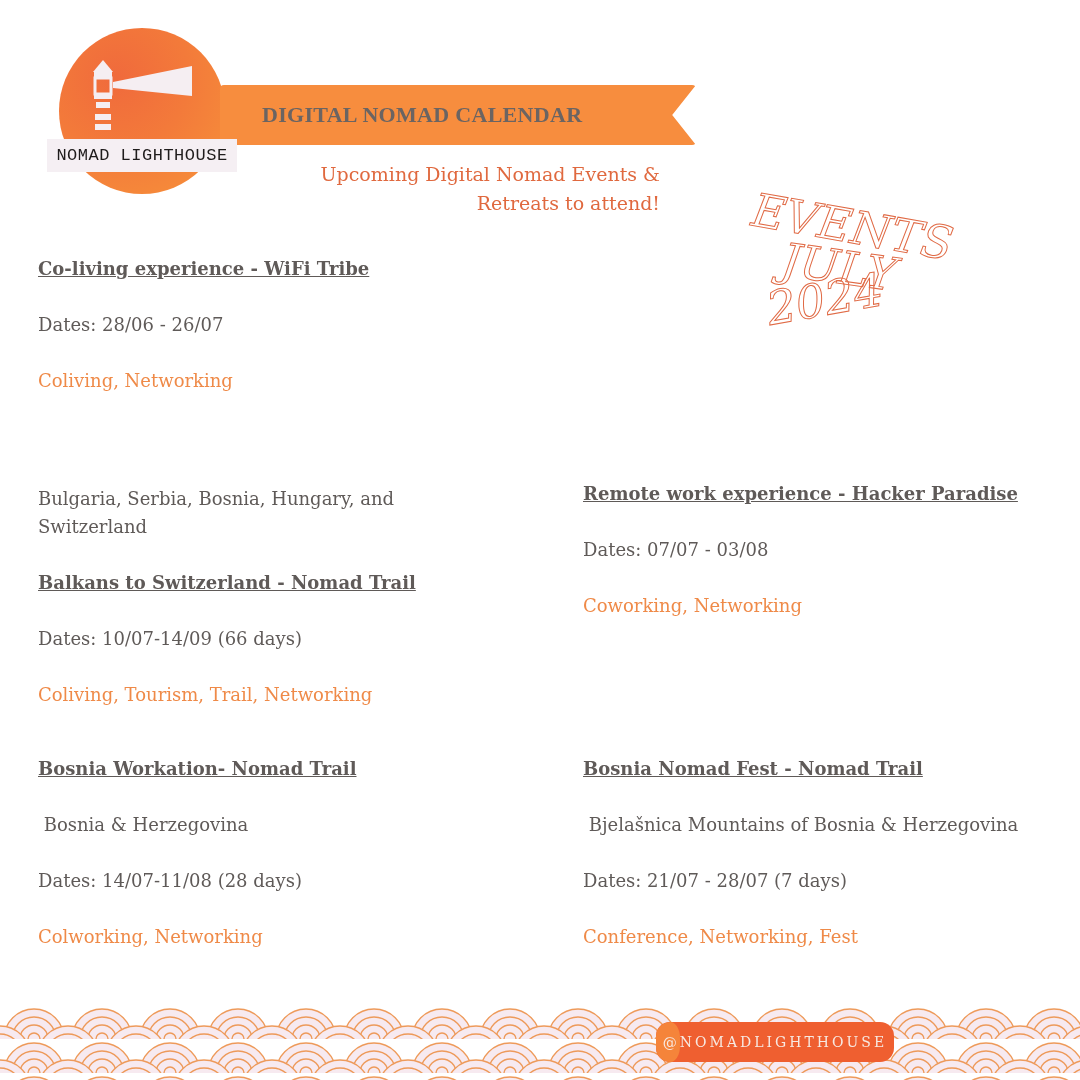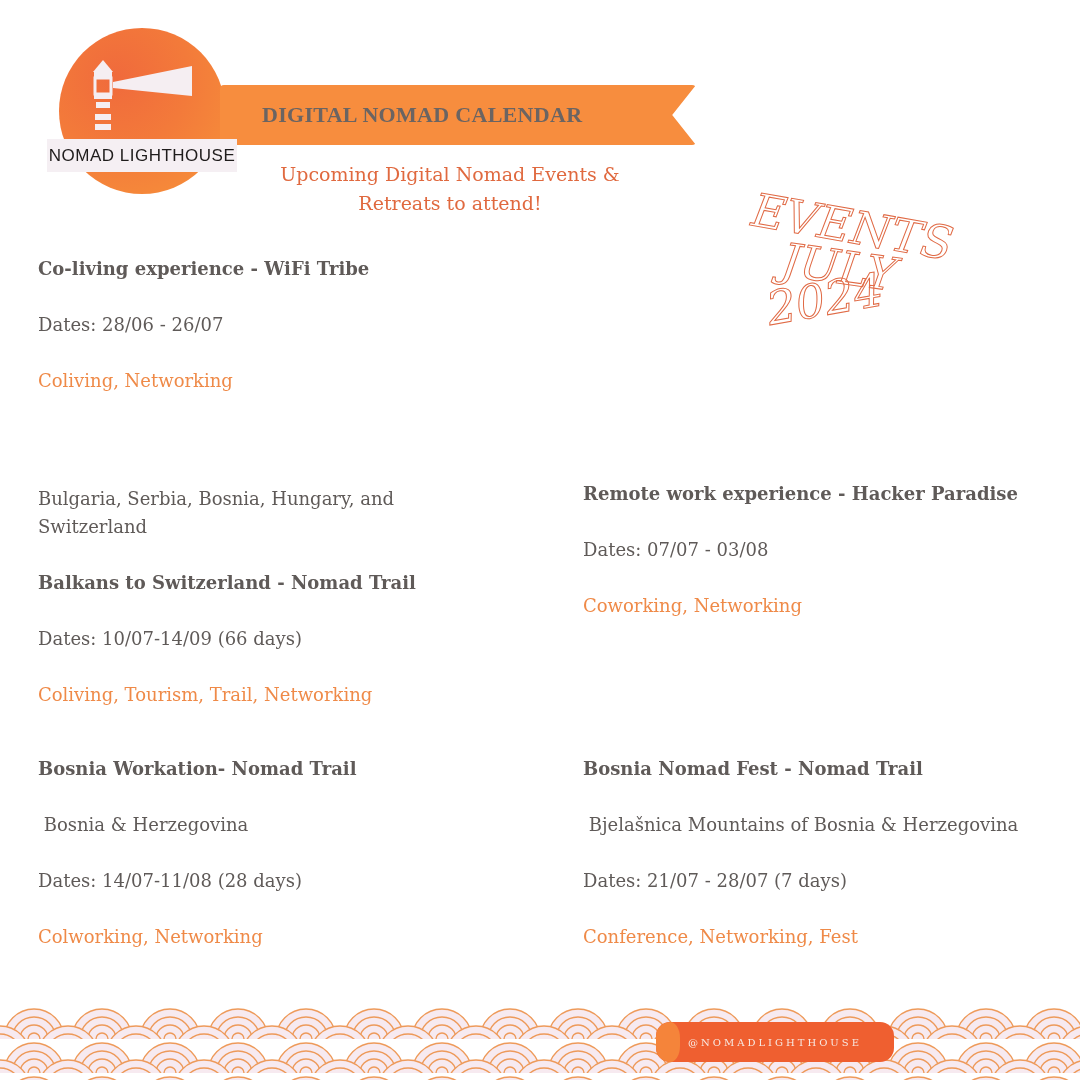--- a/index.html
+++ b/index.html
@@ -3,31 +3,31 @@
 <meta charset="utf-8">
 <style>
   html, body { margin:0; padding:0; }
   body { width:1080px; height:1080px; background:#ffffff; position:relative; overflow:hidden; font-family:"DejaVu Serif", serif; }
   .logo-circle { position:absolute; left:59px; top:28px; width:166px; height:166px; border-radius:50%;
     background: radial-gradient(circle at 35% 30%, #f06a3c 0%, #f37a3a 45%, #f7933a 100%); }
   .ribbon { position:absolute; left:220px; top:85px; width:476px; height:60px; background:#f78d3e;
     clip-path: polygon(0 0, 100% 0, 95% 50%, 100% 100%, 0 100%); border-radius:4px; }
   .ribbon-title { position:absolute; left:262px; top:102px; font-family:Liberation Serif, serif; font-weight:bold; font-size:22px; color:#6b6462; letter-spacing:0.3px; }
   .logo-label { position:absolute; left:47px; top:139px; width:190px; height:33px; background:#f5eff3; display:flex; align-items:center; justify-content:center;
-    font-family:Liberation Sans, sans-serif; font-size:17px; color:#1f1c1c; letter-spacing:0.5px; }
-  .subtitle { position:absolute; left:240px; top:160px; width:420px; text-align:center; color:#e0693f; font-size:19px; line-height:29px; }
+    font-family:Liberation Mono, monospace; font-size:17px; color:#1f1c1c; letter-spacing:0.5px; }
+  .subtitle { position:absolute; left:240px; top:160px; width:420px; text-align:right; color:#e0693f; font-size:19px; line-height:29px; }
   .script { position:absolute; left:740px; top:165px; width:240px; height:190px; }
   .event { position:absolute; color:#5f5a58; font-size:18px; line-height:28px; }
-  .event .title { font-weight:bold; }
+  .event .title { font-weight:bold;text-decoration:underline; }
   .event .row { margin-bottom:28px; }
   .event .tags { color:#ef8a48; }
   .event .date-val { font-weight:normal; }
   .waves { position:absolute; left:0; top:1005px; width:1080px; height:75px; }
   .handle { position:absolute; left:656px; top:1022px; width:238px; height:40px; border-radius:14px; background:#ef5f30;
-    display:flex; align-items:center; justify-content:center; color:#f7e9e2; font-size:10px; letter-spacing:3px; overflow:hidden; }
+    display:flex; align-items:center; justify-content:center; color:#f7e9e2; font-size:14px; letter-spacing:3px; overflow:hidden; }
   .handle .dot { position:absolute; left:0; top:0; width:24px; height:40px; background:#f5843a; border-radius:14px 40% 40% 14px; }
   .handle span.txt { position:relative; }
 </style>
 </head>
 <body>
 
 <div class="logo-circle">
   <svg width="166" height="166" viewBox="0 0 166 166">
     <polygon points="34,44 44,32 54,44" fill="#f5eef2"></polygon>
     <rect x="35" y="44" width="18" height="5" fill="#f5eef2"></rect>

